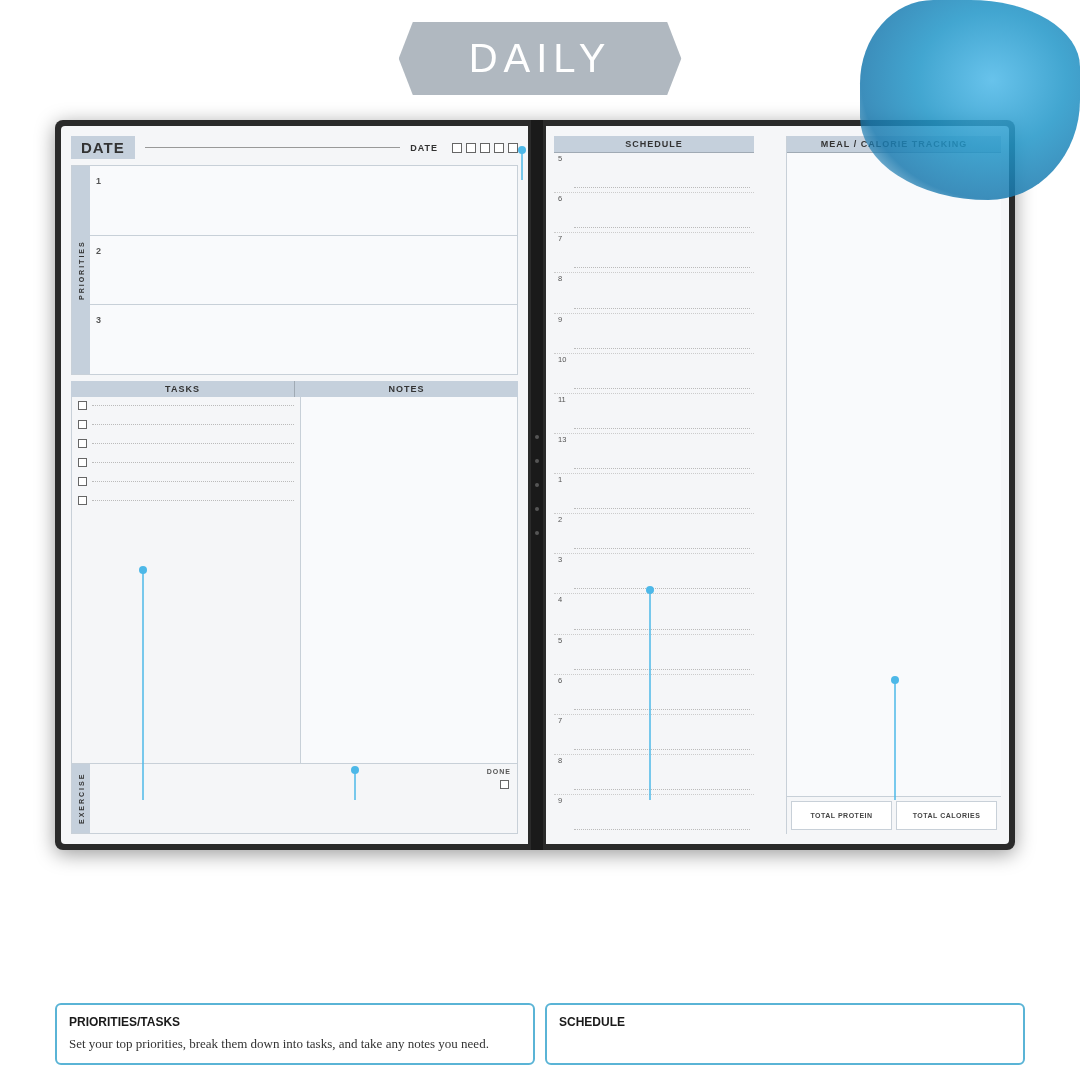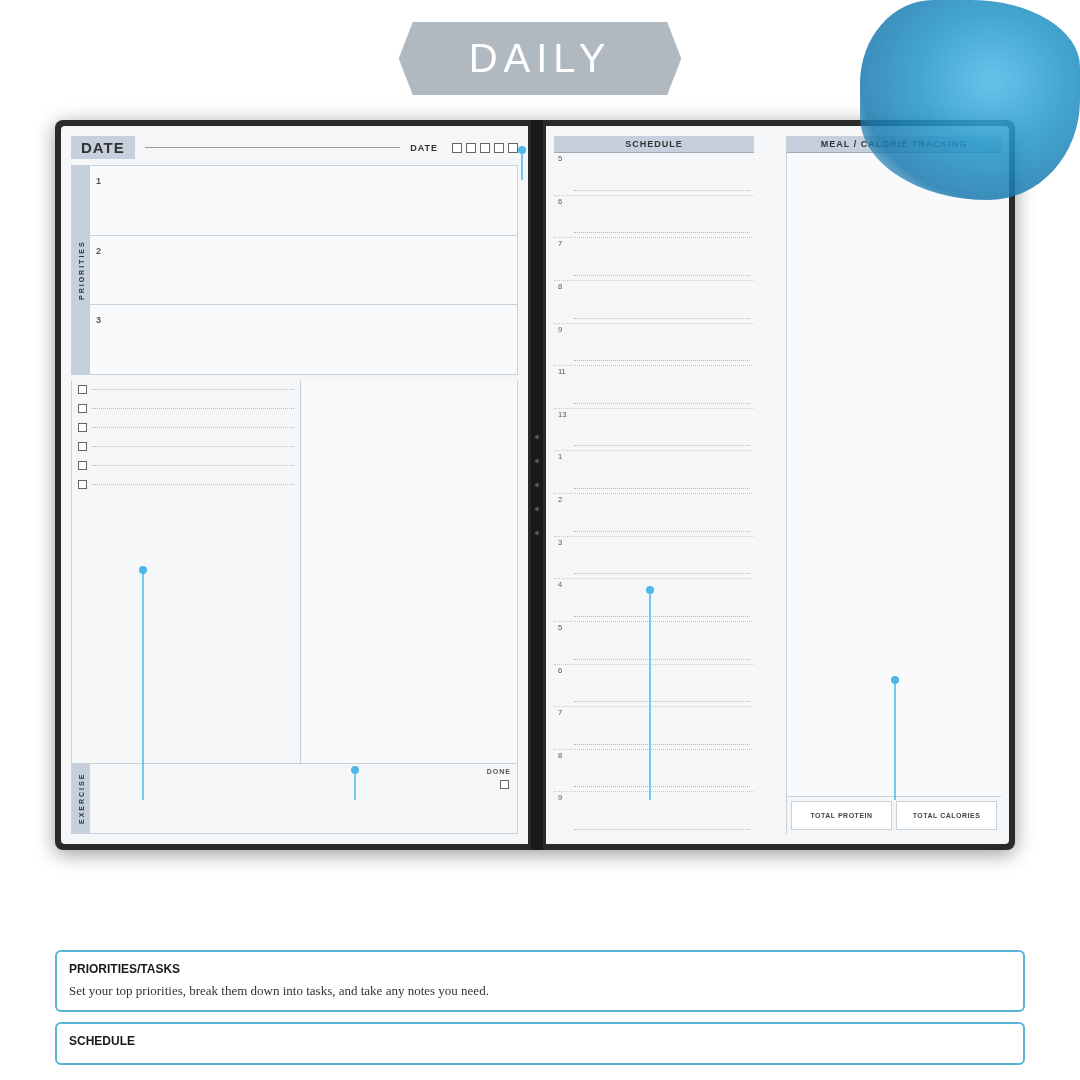--- a/index.html
+++ b/index.html
@@ -405,21 +405,20 @@
     .info-boxes {
       position: absolute;
       bottom: 0;
       left: 0;
       width: 1080px;
       display: flex;
       gap: 10px;
       padding: 15px 55px 15px 55px;
       background: #fff;
       z-index: 10;
-      flex-direction: column;
     }
     .info-box {
       flex: 1;
       border: 2px solid #5ab4d6;
       border-radius: 6px;
       padding: 10px 12px;
       background: #fff;
     }
     .info-box-title {
       font-size: 12px;
@@ -470,20 +469,24 @@
         </div>
         <div class="priority-box">
           <span class="priority-num">2</span>
         </div>
         <div class="priority-box">
           <span class="priority-num">3</span>
         </div>
       </div>
     </div>
 
+    <div class="tasks-notes-header">
+      <div class="tasks-header">TASKS</div>
+      <div class="notes-header">NOTES</div>
+    </div>
 
     <div class="tasks-notes-body">
       <div class="tasks-col">
         <div class="task-row">
           <div class="task-checkbox"></div>
           <div class="task-line"></div>
         </div>
         <div class="task-row">
           <div class="task-checkbox"></div>
           <div class="task-line"></div>
@@ -543,20 +546,24 @@
           <div class="schedule-row">
               <span class="schedule-time">7</span>
               <div class="schedule-line"></div>
             </div>
           <div class="schedule-row">
               <span class="schedule-time">8</span>
               <div class="schedule-line"></div>
             </div>
           <div class="schedule-row">
               <span class="schedule-time">9</span>
+              <div class="schedule-line"></div>
+            </div>
+          <div class="schedule-row">
+              <span class="schedule-time">10</span>
               <div class="schedule-line"></div>
             </div>
           <div class="schedule-row">
               <span class="schedule-time">11</span>
               <div class="schedule-line"></div>
             </div>
           <div class="schedule-row">
               <span class="schedule-time">13</span>
               <div class="schedule-line"></div>
             </div>

